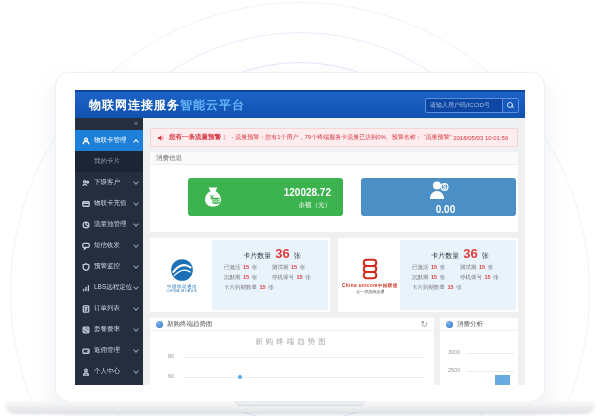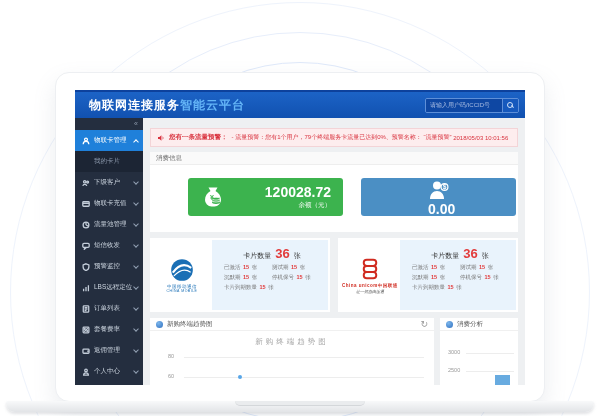--- a/index.html
+++ b/index.html
@@ -73,21 +73,21 @@
   .panel-head { height:13px; display:flex; align-items:center; padding:0 6px;
     border-bottom:1px solid #f0f0f0; font-size:6.5px; color:#555; }
   .consume .panel-head { background:#fafafa; color:#666; border-bottom:1px solid #eee; }
   .consume-body { display:flex; gap:18px; padding:13px 2px 0 38px; }
   .val-card { flex:1; height:38px; border-radius:3px; display:flex; align-items:center;
     padding:0 12px 0 13px; color:#fff; }
   .val-card.green { background:#3cb34e; }
   .val-card.blue  { background:#4b8fc4;flex-direction:column; }
   .val-card .vicon { width:24px; height:24px; flex:none; }
   .val-card .nums { flex:1; text-align:right; }
-  .val-card .big { font-size:14px; font-weight:bold; line-height:15px; }
+  .val-card .big { font-size:10px; font-weight:bold; line-height:15px; }
   .val-card .cap { font-size:6.5px; opacity:.95; margin-top:1px; }
 
   .ops-row { margin-top:6px; display:flex; gap:8px; }
   .op-card { flex:1; height:74px; background:#fff; display:flex; padding:2px; }
   .op-logo { width:60px; flex:none; display:flex; flex-direction:column; align-items:center; justify-content:center; background:#fff; }
   .op-logo svg { width:26px; height:26px; }
   .logo-cn { font-size:4.5px; color:#1a6fb5; margin-top:1px; letter-spacing:.5px; }
   .logo-en { font-size:3.5px; color:#1a6fb5; letter-spacing:.5px; }
   .logo-cn.red { color:#d02b20; font-weight:bold; }
   .logo-slogan { font-size:4px; color:#444; font-style:italic; margin-top:1px; }

